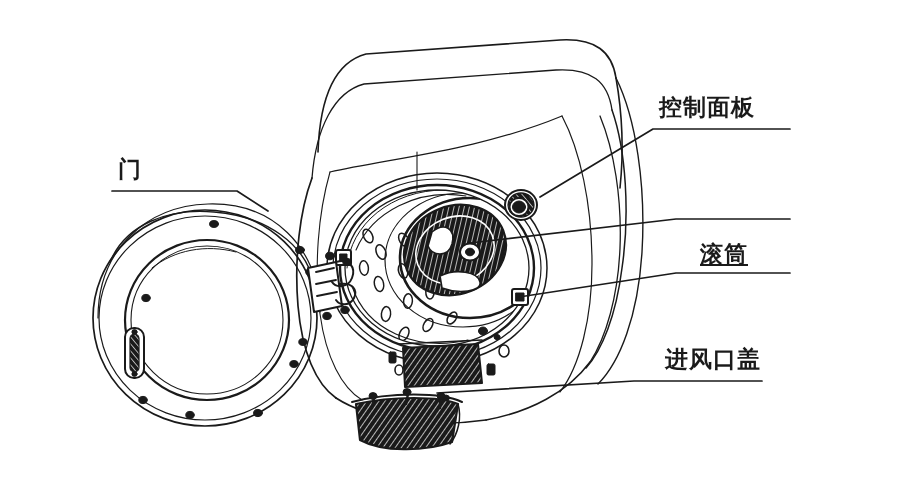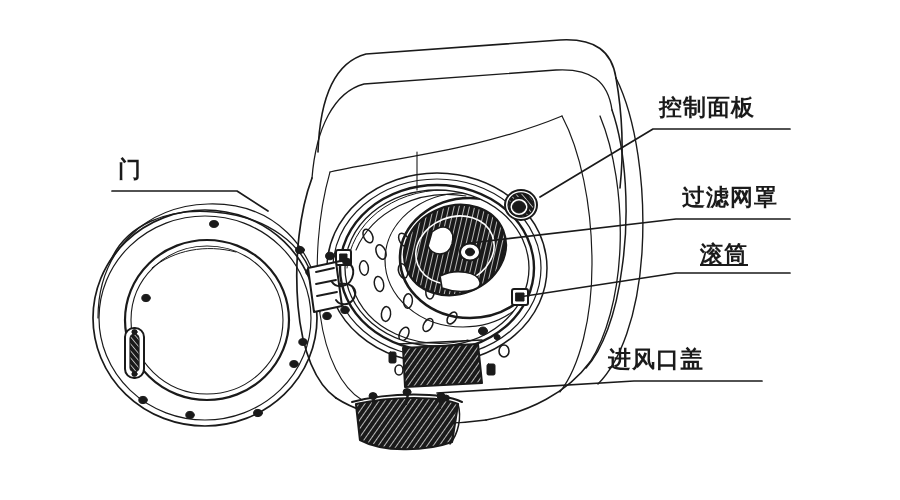--- a/index.html
+++ b/index.html
@@ -207,18 +207,17 @@
 
         <path d="M762 381 L634 381 L437 393"></path>
       </g>
     </g>
   </svg>
 
   <div class="lbl" style="left:118px;top:158px;">门</div>
 
   <div class="lbl" style="left:659px;top:96px;">控制面板</div>
 
-  <div class="lbl" style="left:682px;top:186px;">过滤网罩</div>
 
   <div class="lbl" style="left:700px;top:243px;text-decoration:underline;">滚筒</div>
 
-  <div class="lbl" style="left:608px;top:348px;">进风口盖</div>
+  <div class="lbl" style="left:665px;top:348px;">进风口盖</div>
 </div>
 
 </body></html>

